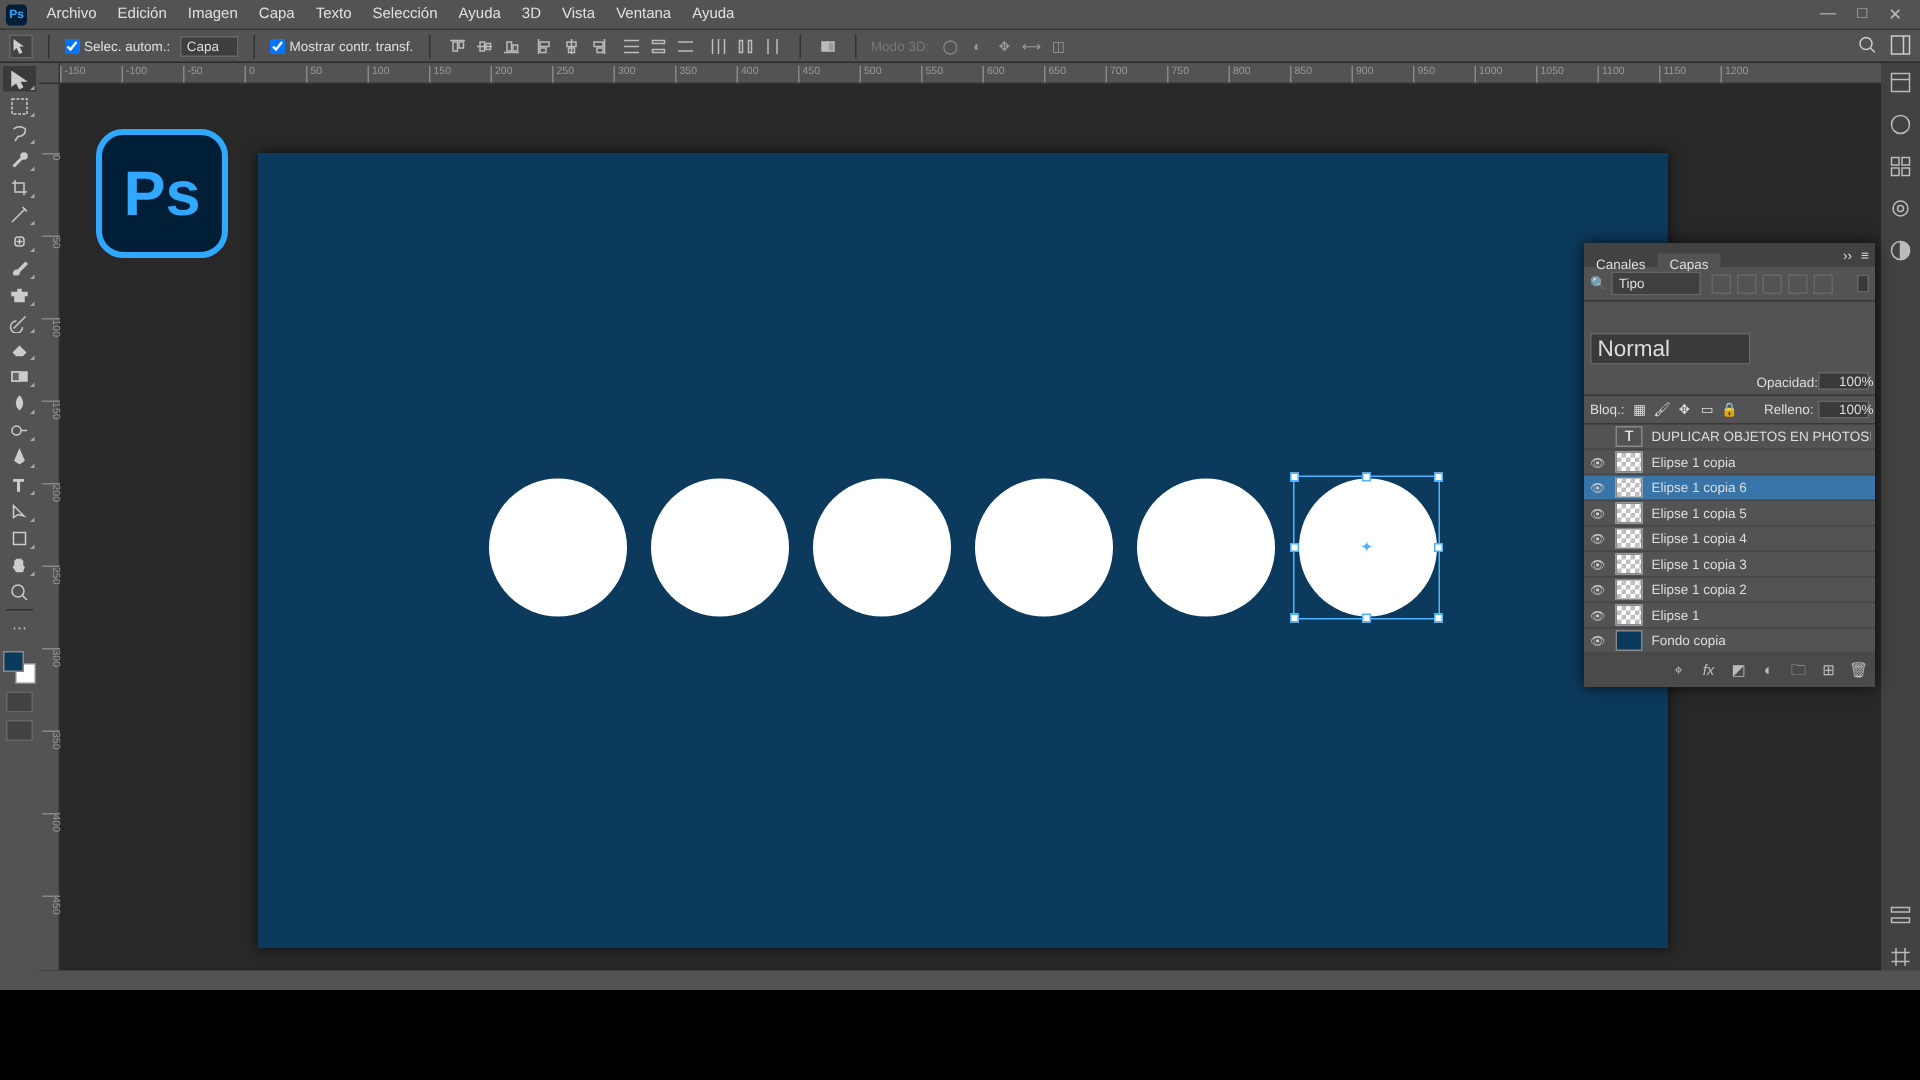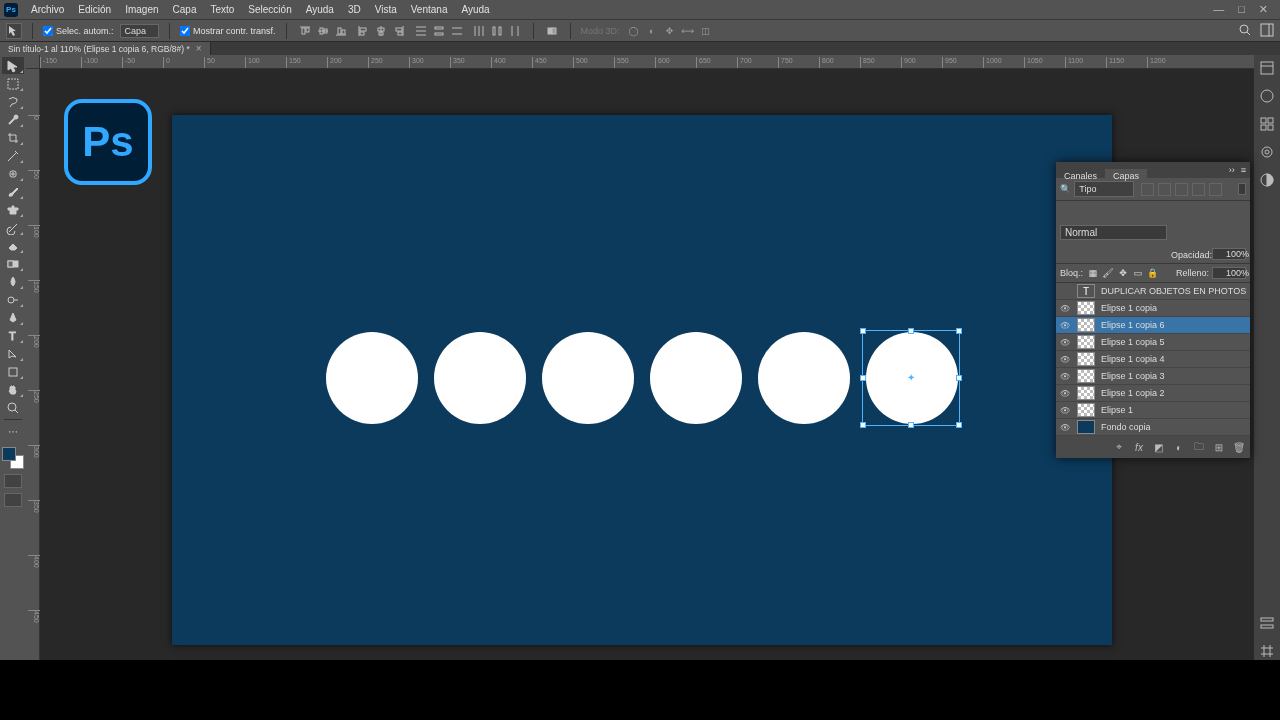--- a/index.html
+++ b/index.html
@@ -65,21 +65,21 @@
 .lp-tabs { display: flex; background: #424242; height: 16px; align-items: center; }
 .lp-tab { padding: 2px 8px; cursor: pointer; margin-top: 12px; }
 .lp-tab.active { background: #535353; }
 .lp-tabs .collapse { margin-left: auto; padding: 0 4px; display: flex; gap: 6px; }
 .lp-filter { display: flex; align-items: center; padding: 3px 4px; gap: 3px; border-bottom: 1px solid #383838; }
 .lp-filter-select { background: #404040; border: 1px solid #666; padding: 2px 4px; flex: 0 0 auto; width: 60px; font-size: 9px; color: #ddd; }
 .lp-filter-icons { display: flex; gap: 4px; margin-left: 4px; }
 .lp-filter-icons div { width: 13px; height: 13px; border: 1px solid #666; }
 .lp-toggle { margin-left: auto; width: 8px; height: 12px; background: #3a3a3a; border: 1px solid #666; }
 .lp-blend { display: flex; align-items: center; padding: 3px 4px; gap: 4px; border-bottom: 1px solid #383838; }
-.lp-blend-select { background: #3a3a3a; border: 1px solid #666; padding: 1px 4px; flex: 1; font-size: 10px; color: #ddd; }
+.lp-blend-select { background: #3a3a3a; border: 1px solid #666; padding: 1px 4px; flex: 1; font-size: 15px; color: #ddd; }
 .lp-opacity { display: flex; align-items: flex-end; gap: 0; margin-top: 44px; }
 .lp-val { background: #3a3a3a; border: 1px solid #666; padding: 0 13px; width: 34px; font-size: 9px; }
 .lp-lock { display: flex; align-items: center; padding: 3px 4px; gap: 4px; border-bottom: 1px solid #383838; }
 .lp-lock-icons { display: flex; gap: 3px; }
 .lp-lock-icons div { width: 12px; height: 12px; display: flex; align-items: center; justify-content: center; }
 
 .layer-list { max-height: 180px; }
 .layer-row { display: flex; align-items: center; height: 17px; border-bottom: 1px solid #454545; padding: 0 3px; gap: 6px; }
 .layer-row.selected { background: #3874a8; }
 .layer-eye { width: 12px; text-align: center; }
@@ -249,26 +249,20 @@
       </div>
       <div>
         <svg width="14" height="14" viewBox="0 0 14 14">
             <rect x="1" y="1" width="12" height="12" fill="none" stroke="#ccc"></rect>
             <line x1="9" y1="1" x2="9" y2="13" stroke="#ccc"></line>
           </svg>
       </div>
     </div>
   </div>
 
-  <div class="tabbar">
-    <div class="doc-tab">
-      <span>Sin título-1 al 110% (Elipse 1 copia 6, RGB/8#) *</span>
-      <span class="close-x">×</span>
-    </div>
-  </div>
 
   <div class="workspace">
 
     <div class="tools-left">
       <div class="tool active">
           <svg viewBox="0 0 14 14">
             <path d="M2 2 L2 11 L5 9 L7 13 L9 12 L7 8 L11 8 Z"></path>
           </svg>
           <div class="corner"></div>
         </div>

